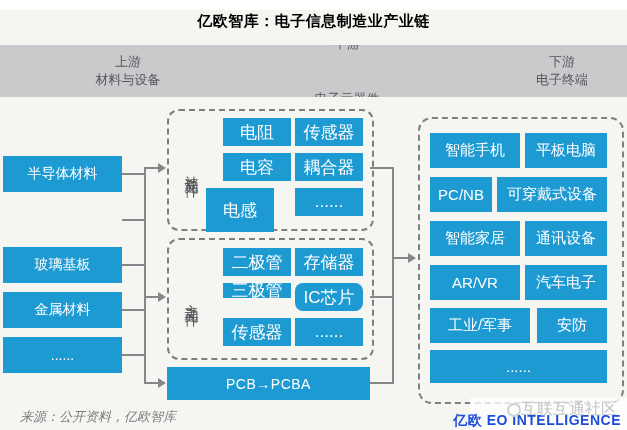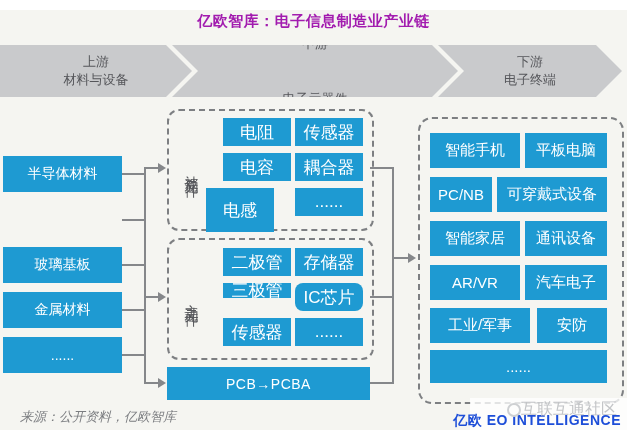--- a/index.html
+++ b/index.html
@@ -4,24 +4,24 @@
 <style>
   :root{
     --blue:#1e9ad2; --arrow-gray:#c9cacc; --line:#85878a; --dash:#7d7f82;
     --text-dark:#55565a; --bg:#f5f5f1;
   }
   html,body{margin:0;padding:0;background:#ffffff;}
   body{font-family:"Liberation Sans","DejaVu Sans",sans-serif;}
   #canvas{position:relative;width:627px;height:430px;background:#ffffff;overflow:hidden;}
   #panel{position:absolute;left:0;top:10px;width:627px;height:420px;background:var(--bg);}
   .title{position:absolute;left:0;top:12px;width:627px;text-align:center;
-         font-size:15px;font-weight:bold;color:#a21caf;letter-spacing:.5px;}
+         font-size:15px;font-weight:bold;color:#000000;letter-spacing:.5px;}
   .stage{position:absolute;top:45px;height:52px;background:var(--arrow-gray);
          display:flex;flex-direction:column;align-items:center;justify-content:center;
-         font-size:13px;color:var(--text-dark);line-height:1.35;text-align:center;}
+         font-size:13px;color:var(--text-dark);line-height:1.35;text-align:center;padding-left:32px;}
   .stage.first{clip-path:polygon(0 0,calc(100% - 26px) 0,100% 50%,calc(100% - 26px) 100%,0 100%);}
   .stage.notch{clip-path:polygon(0 0,calc(100% - 26px) 0,100% 50%,calc(100% - 26px) 100%,0 100%,26px 50%);}
   .bluebox{position:absolute;background:var(--blue);color:#ffffff;
            display:flex;align-items:center;justify-content:center;text-align:center;}
   .mat{font-size:14px;}
   .comp{font-size:17px;text-align:center;}
   .term{font-size:15px;}
   .pcb{font-size:14px;letter-spacing:.5px;}
   .dashbox{position:absolute;border:2px dashed var(--dash);border-radius:12px;background:transparent;}
   .vlabel{position:absolute;left:14px;top:50%;transform:translateY(-50%);

